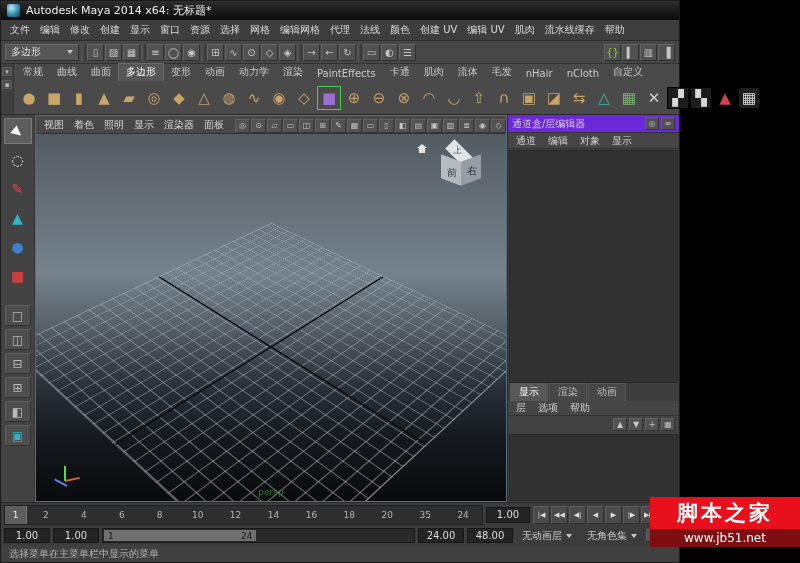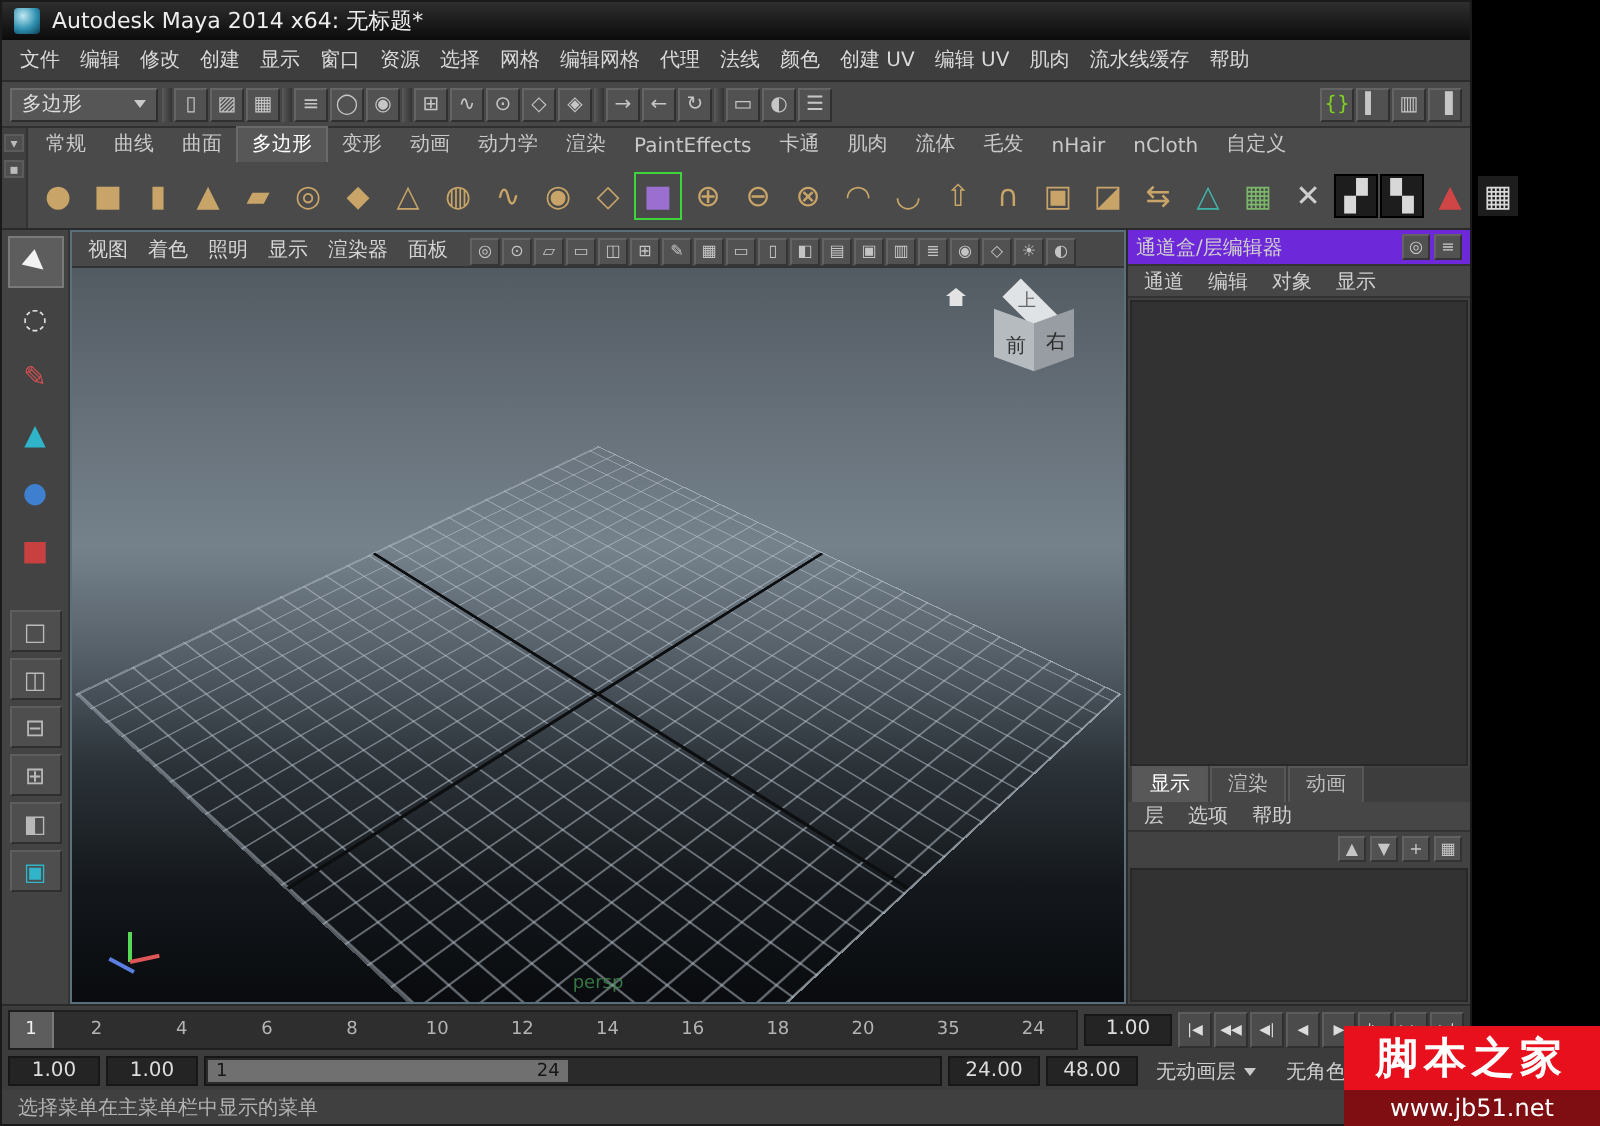--- a/index.html
+++ b/index.html
@@ -1,19 +1,19 @@
 <!DOCTYPE html>
 <html><head>
 <meta charset="utf-8">
 <style>
   * { box-sizing: border-box; }
   html,body { margin:0; padding:0; background:#000; }
   body { width:800px; height:563px; position:relative; overflow:hidden;
          font-family:"DejaVu Sans","Liberation Sans",sans-serif; }
-  .window { width:736px; height:563px; display:flex; flex-direction:column;
+  .window { width:680px; height:563px; display:flex; flex-direction:column;
             background:#424242; border:1px solid #1a1a1a; }
 
   
   .titlebar { height:19px; flex:none; background:linear-gradient(#2e2e2e,#0b0b0b);
               color:#ededed; font-size:11px; display:flex; align-items:center; gap:6px; padding:0 6px; }
   .maya-logo { width:13px; height:13px; border-radius:2px; flex:none;
                background:radial-gradient(circle at 35% 30%, #bfe8f2, #2e8fb0 55%, #0c3d52); }
 
   
   .menubar { height:21px; flex:none; background:#3e3e3e; border-bottom:1px solid #2c2c2c;
@@ -166,21 +166,21 @@
 
   
   .mel-row { height:18px; flex:none; background:#3c3c3c; display:flex; align-items:center; gap:4px; padding:0 4px; }
   .mel-label { color:#cccccc; font-size:10px; width:28px; flex:none; }
   .mel-input { flex:1.1; height:14px; background:#1c1c1c; border:1px solid #101010; }
   .mel-output { flex:1; height:14px; background:#1c1c1c; border:1px solid #101010; }
   .help-row { height:17px; flex:none; background:#404040; color:#b2b2b2; font-size:10px;
               display:flex; align-items:center; padding:0 8px; }
 
   
-  .watermark { position:absolute; right:0; bottom:0; width:128px; height:50px; z-index:20; }
+  .watermark { position:absolute; right:0; bottom:16px; width:150px; height:50px; z-index:20; }
   .wm-top { height:32px; background:#e8101c; color:#fff; font-size:21px; font-weight:bold;
             letter-spacing:3px; display:flex; align-items:center; justify-content:center; }
   .wm-bottom { height:18px; background:#7e0e12; color:#fff; font-size:12px;
                display:flex; align-items:center; justify-content:center; }
 </style>
 </head>
 <body>
 
 <div class="window">
 

